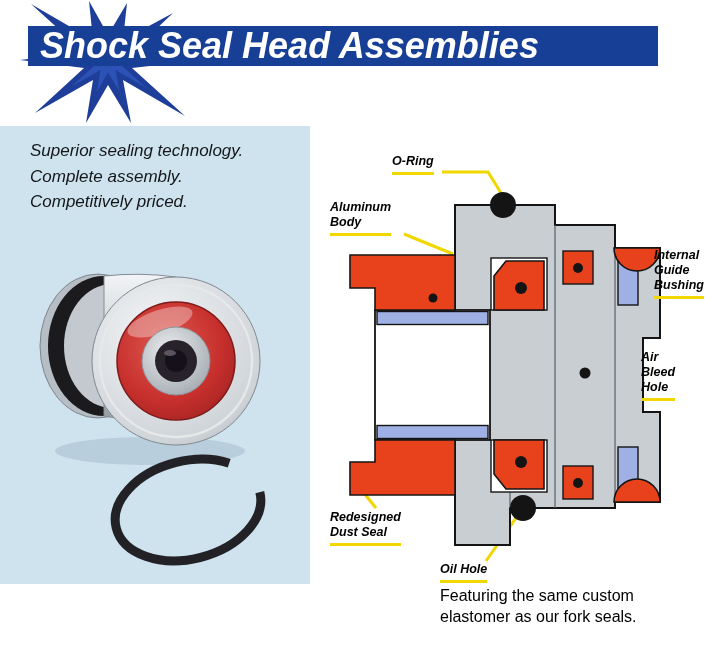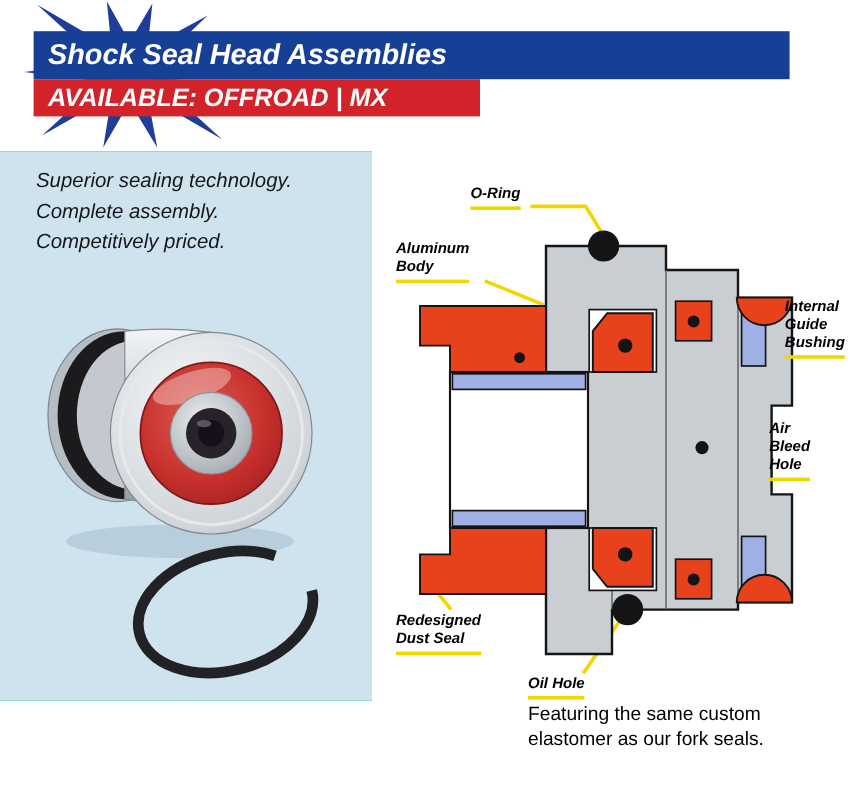--- a/index.html
+++ b/index.html
@@ -6,32 +6,32 @@
   body{
     width:720px;height:654px;position:relative;overflow:hidden;
     background:#ffffff;
     font-family:"Liberation Sans", sans-serif;
   }
   .page{position:absolute;inset:0;}
   .starburst{position:absolute;left:6px;top:0;z-index:2;}
   .title-bar{
     position:absolute;left:28px;top:26px;width:630px;height:40px;
     background:#183f96;z-index:3;color:#fff;
-    font-weight:bold;font-style:italic;font-size:24px;line-height:40px;
+    font-weight:bold;font-style:italic;font-size:36px;line-height:40px;
     padding-left:12px;box-sizing:border-box;white-space:nowrap;
   }
   .sub-bar{
     position:absolute;left:28px;top:66px;width:372px;height:31px;
     background:#d2232a;z-index:3;color:#fff;
     font-weight:bold;font-style:italic;font-size:21px;line-height:31px;
     padding-left:12px;box-sizing:border-box;white-space:nowrap;
   }
   .photo-panel{
     position:absolute;left:0;top:126px;width:310px;height:458px;
-    background:#14b8a6;z-index:1;
+    background:#4d7c0f;z-index:1;
   }
   .photo-svg{position:absolute;left:0;top:0;}
   .tagline{
     position:absolute;left:30px;top:12px;z-index:2;
     font-style:italic;font-size:17px;line-height:1.5;color:#14171a;
     white-space:pre-line;
   }
   .diagram{position:absolute;left:318px;top:142px;z-index:1;}
   .dlabel{
     position:absolute;z-index:4;color:#000;
@@ -55,23 +55,20 @@
 
 <div class="page">
 
   <svg class="starburst" width="212" height="124" viewBox="0 0 212 124">
     <path d="M197,60 L126,52 L167,13 L117,40 L121,3 L102,35 L83,1 L87,40 L25,4 L78,52 L14,60 L78,68 L29,113 L87,80 L80,123 L102,85 L125,123 L117,80 L179,116 L126,68 Z" fill="#1e3e99"></path>
     <path d="M197,60 L126,52 L167,13 L117,40 L121,3 L102,35 L83,1 L87,40 L25,4 L78,52 L14,60 L78,68 L29,113 L87,80 L80,123 L102,85 L125,123 L117,80 L179,116 L126,68 Z" transform="translate(51,30) scale(0.5)" fill="#2d52b5"></path>
   </svg>
 
   <div class="title-bar">
     <span>Shock Seal Head Assemblies</span>
-  </div>
-  <div class="sub-bar">
-    <span>AVAILABLE: OFFROAD | MX</span>
   </div>
 
   <div class="photo-panel">
     <svg class="photo-svg" width="310" height="458" viewBox="0 0 310 458">
       <defs>
         <linearGradient id="gBarrel" x1="0" y1="0" x2="0" y2="1">
           <stop offset="0" stop-color="#f2f4f6"></stop>
           <stop offset="0.45" stop-color="#c6ccd2"></stop>
           <stop offset="1" stop-color="#878f97"></stop>
         </linearGradient>

